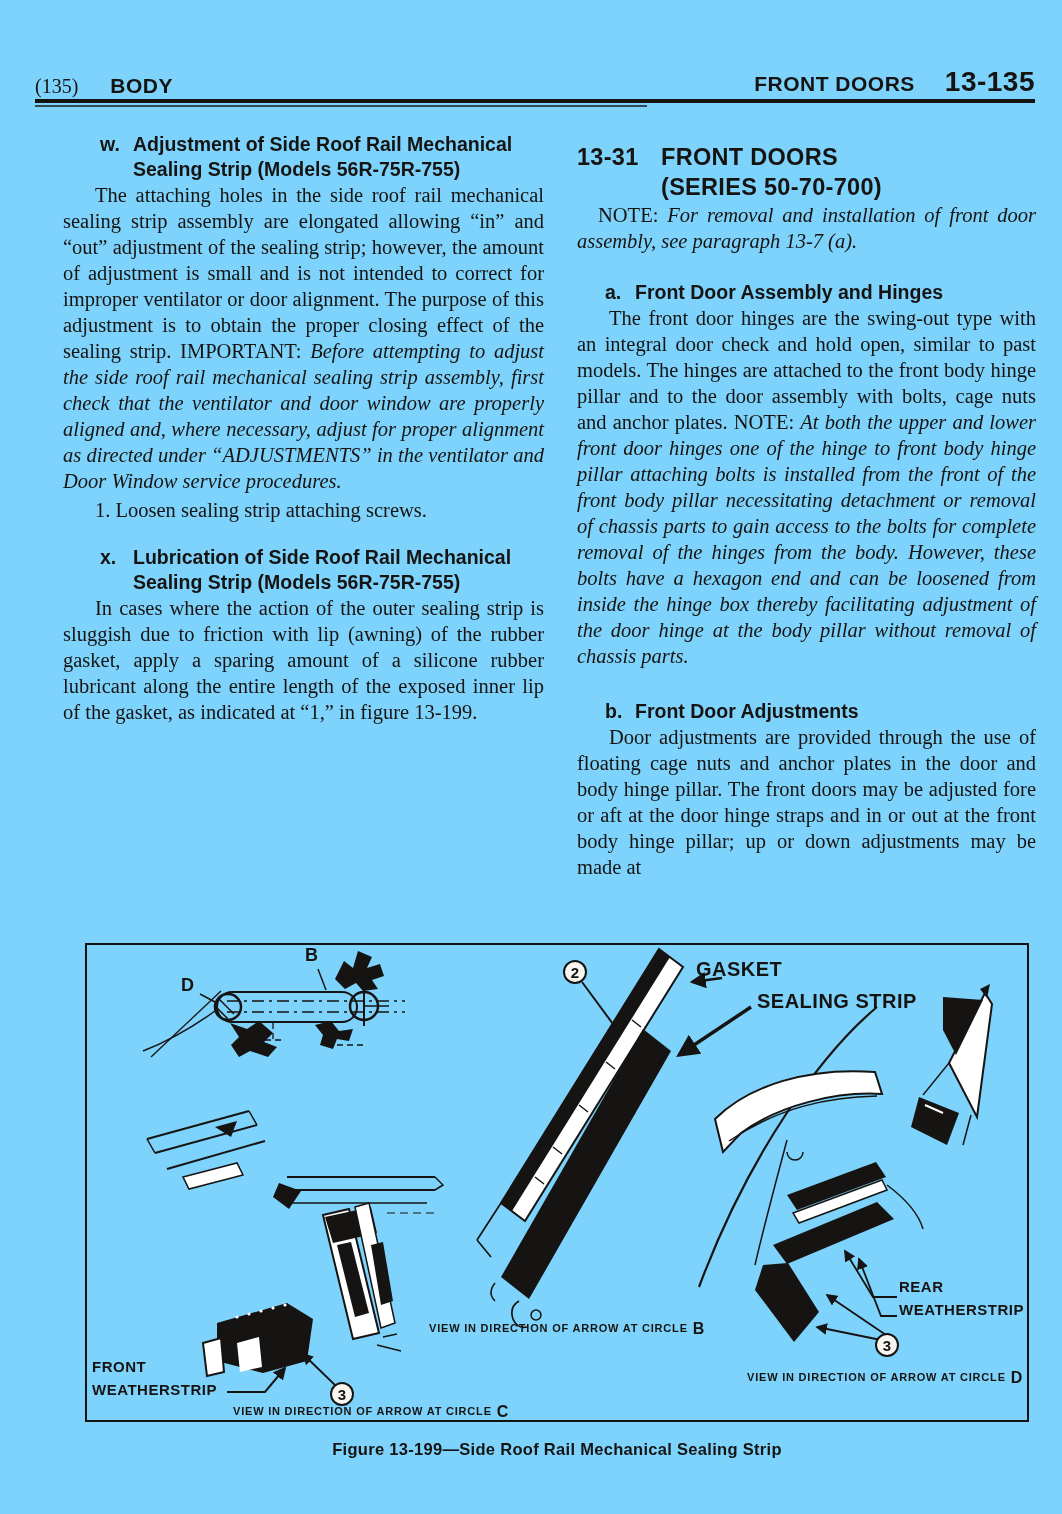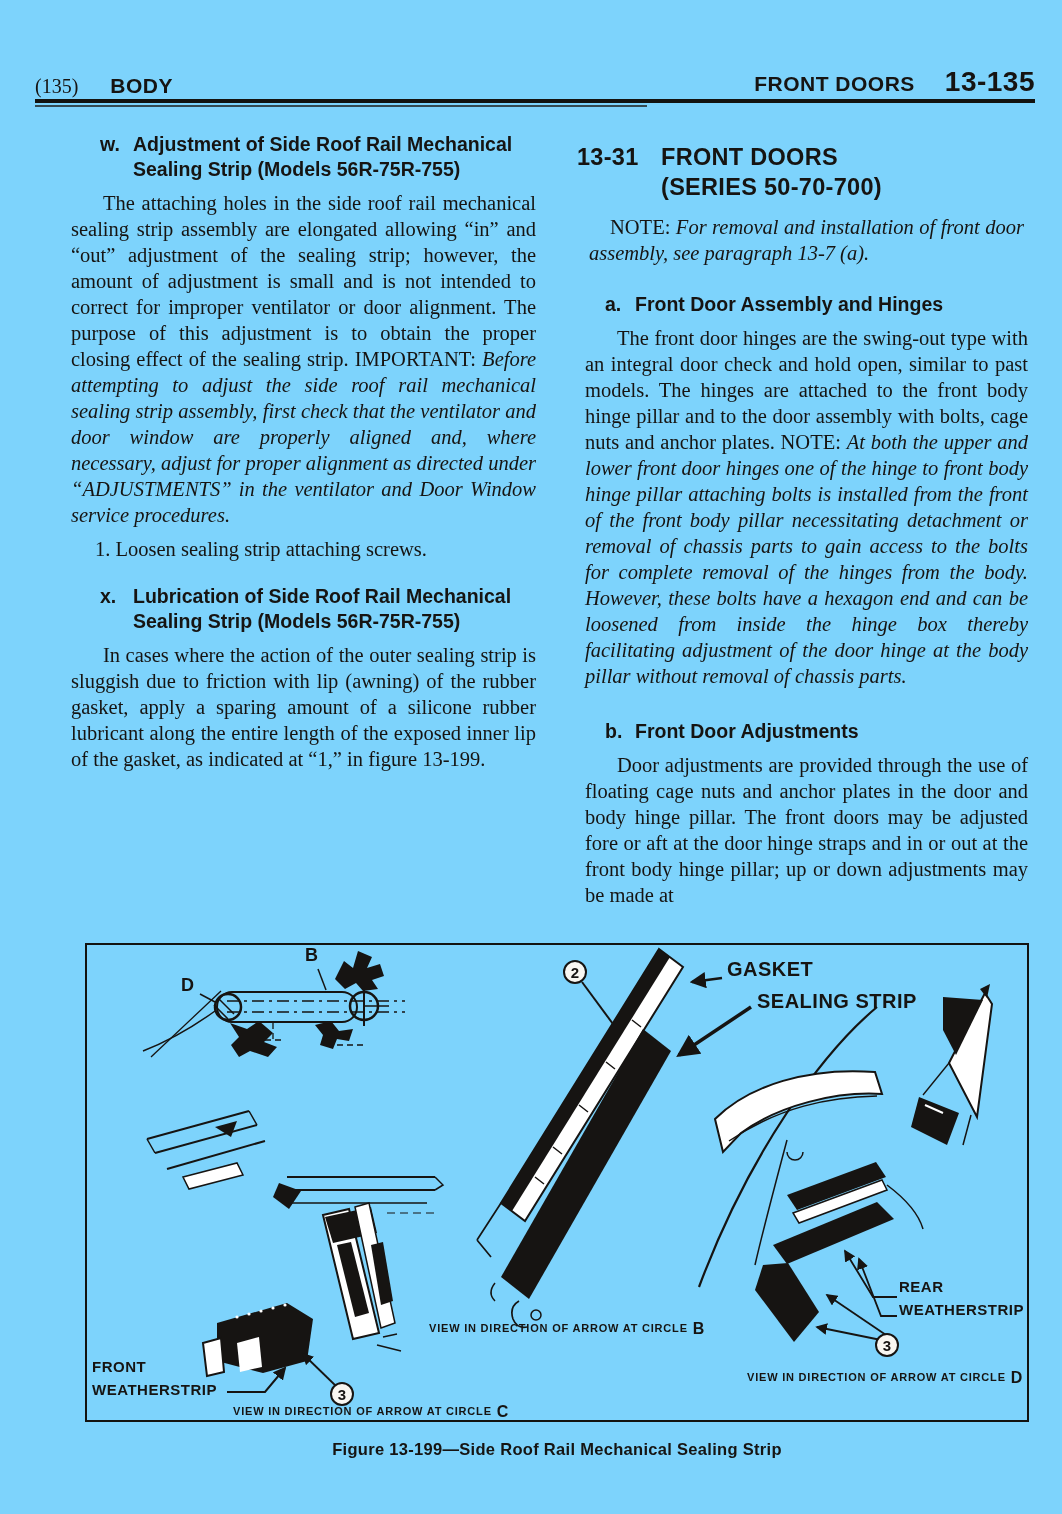--- a/index.html
+++ b/index.html
@@ -15,22 +15,22 @@
   .pageref { font:400 20px "Liberation Serif", serif; }
   .secname { font:700 21px "Liberation Sans", sans-serif; letter-spacing:.5px; margin-left:32px; }
   .secright { font:700 21px "Liberation Sans", sans-serif; letter-spacing:.5px; }
   .pagenum { font:700 28px "Liberation Sans", sans-serif; margin-left:30px; letter-spacing:.5px; }
   .rule1 { position:absolute; left:35px; top:99px; width:1000px; height:4px; background:#131310; }
   .rule2 { position:absolute; left:35px; top:105px; width:612px; height:2px; background:#1c1c19; opacity:.75; }
   
   .col { position:absolute; top:126px; text-align:justify; font-size:20.5px; line-height:26px; }
   .col-l { left:63px;  width:481px; }
   .col-r { left:577px; width:459px; }
-  p.body { margin:8px; text-indent:32px; }
-  p.note { margin:12px; text-indent:21px; }
+  p.body { margin:0; text-indent:32px; }
+  p.note { margin:0; text-indent:21px; }
   .it { font-style:italic; }
   .sub-heading { display:flex; margin:0 0 0 37px; text-align:left;
     font:700 19.5px/25px "Liberation Sans", sans-serif; }
   .sub-heading .lbl { width:33px; flex:none; }
   .section-heading { display:flex; text-align:left;
     font:700 23.5px/30px "Liberation Sans", sans-serif; letter-spacing:.3px; }
   .section-heading .num { width:84px; flex:none; }
   .section-sub { margin-left:84px; text-align:left;
     font:700 23.5px/30px "Liberation Sans", sans-serif; letter-spacing:.3px; }
   .steps p { margin:0; text-indent:32px; }
@@ -204,21 +204,21 @@
         <path d="M296,392 l14,-3 M290,400 l24,6" stroke-width="1.5"></path>
       </g>
     </svg>
 
     <div class="callout-letter" style="left:218px; top:0px">B</div>
     <div class="callout-letter" style="left:94px; top:30px">D</div>
     <div class="callout-circle" style="left:476px; top:15px">2</div>
     <div class="callout-circle" style="left:243px; top:437px">3</div>
     <div class="callout-circle" style="left:788px; top:388px">3</div>
 
-    <div class="fig-label" style="left:640px; top:13px">GASKET</div>
+    <div class="fig-label" style="left:609px; top:13px">GASKET</div>
     <div class="fig-label" style="left:670px; top:45px">SEALING STRIP</div>
     <div class="fig-label sm" style="left:812px; top:330px">
       <span>REAR</span><br>
       <span>WEATHERSTRIP</span>
     </div>
     <div class="fig-label sm" style="left:5px; top:410px">
       <span>FRONT</span><br>
       <span>WEATHERSTRIP</span>
     </div>
 

